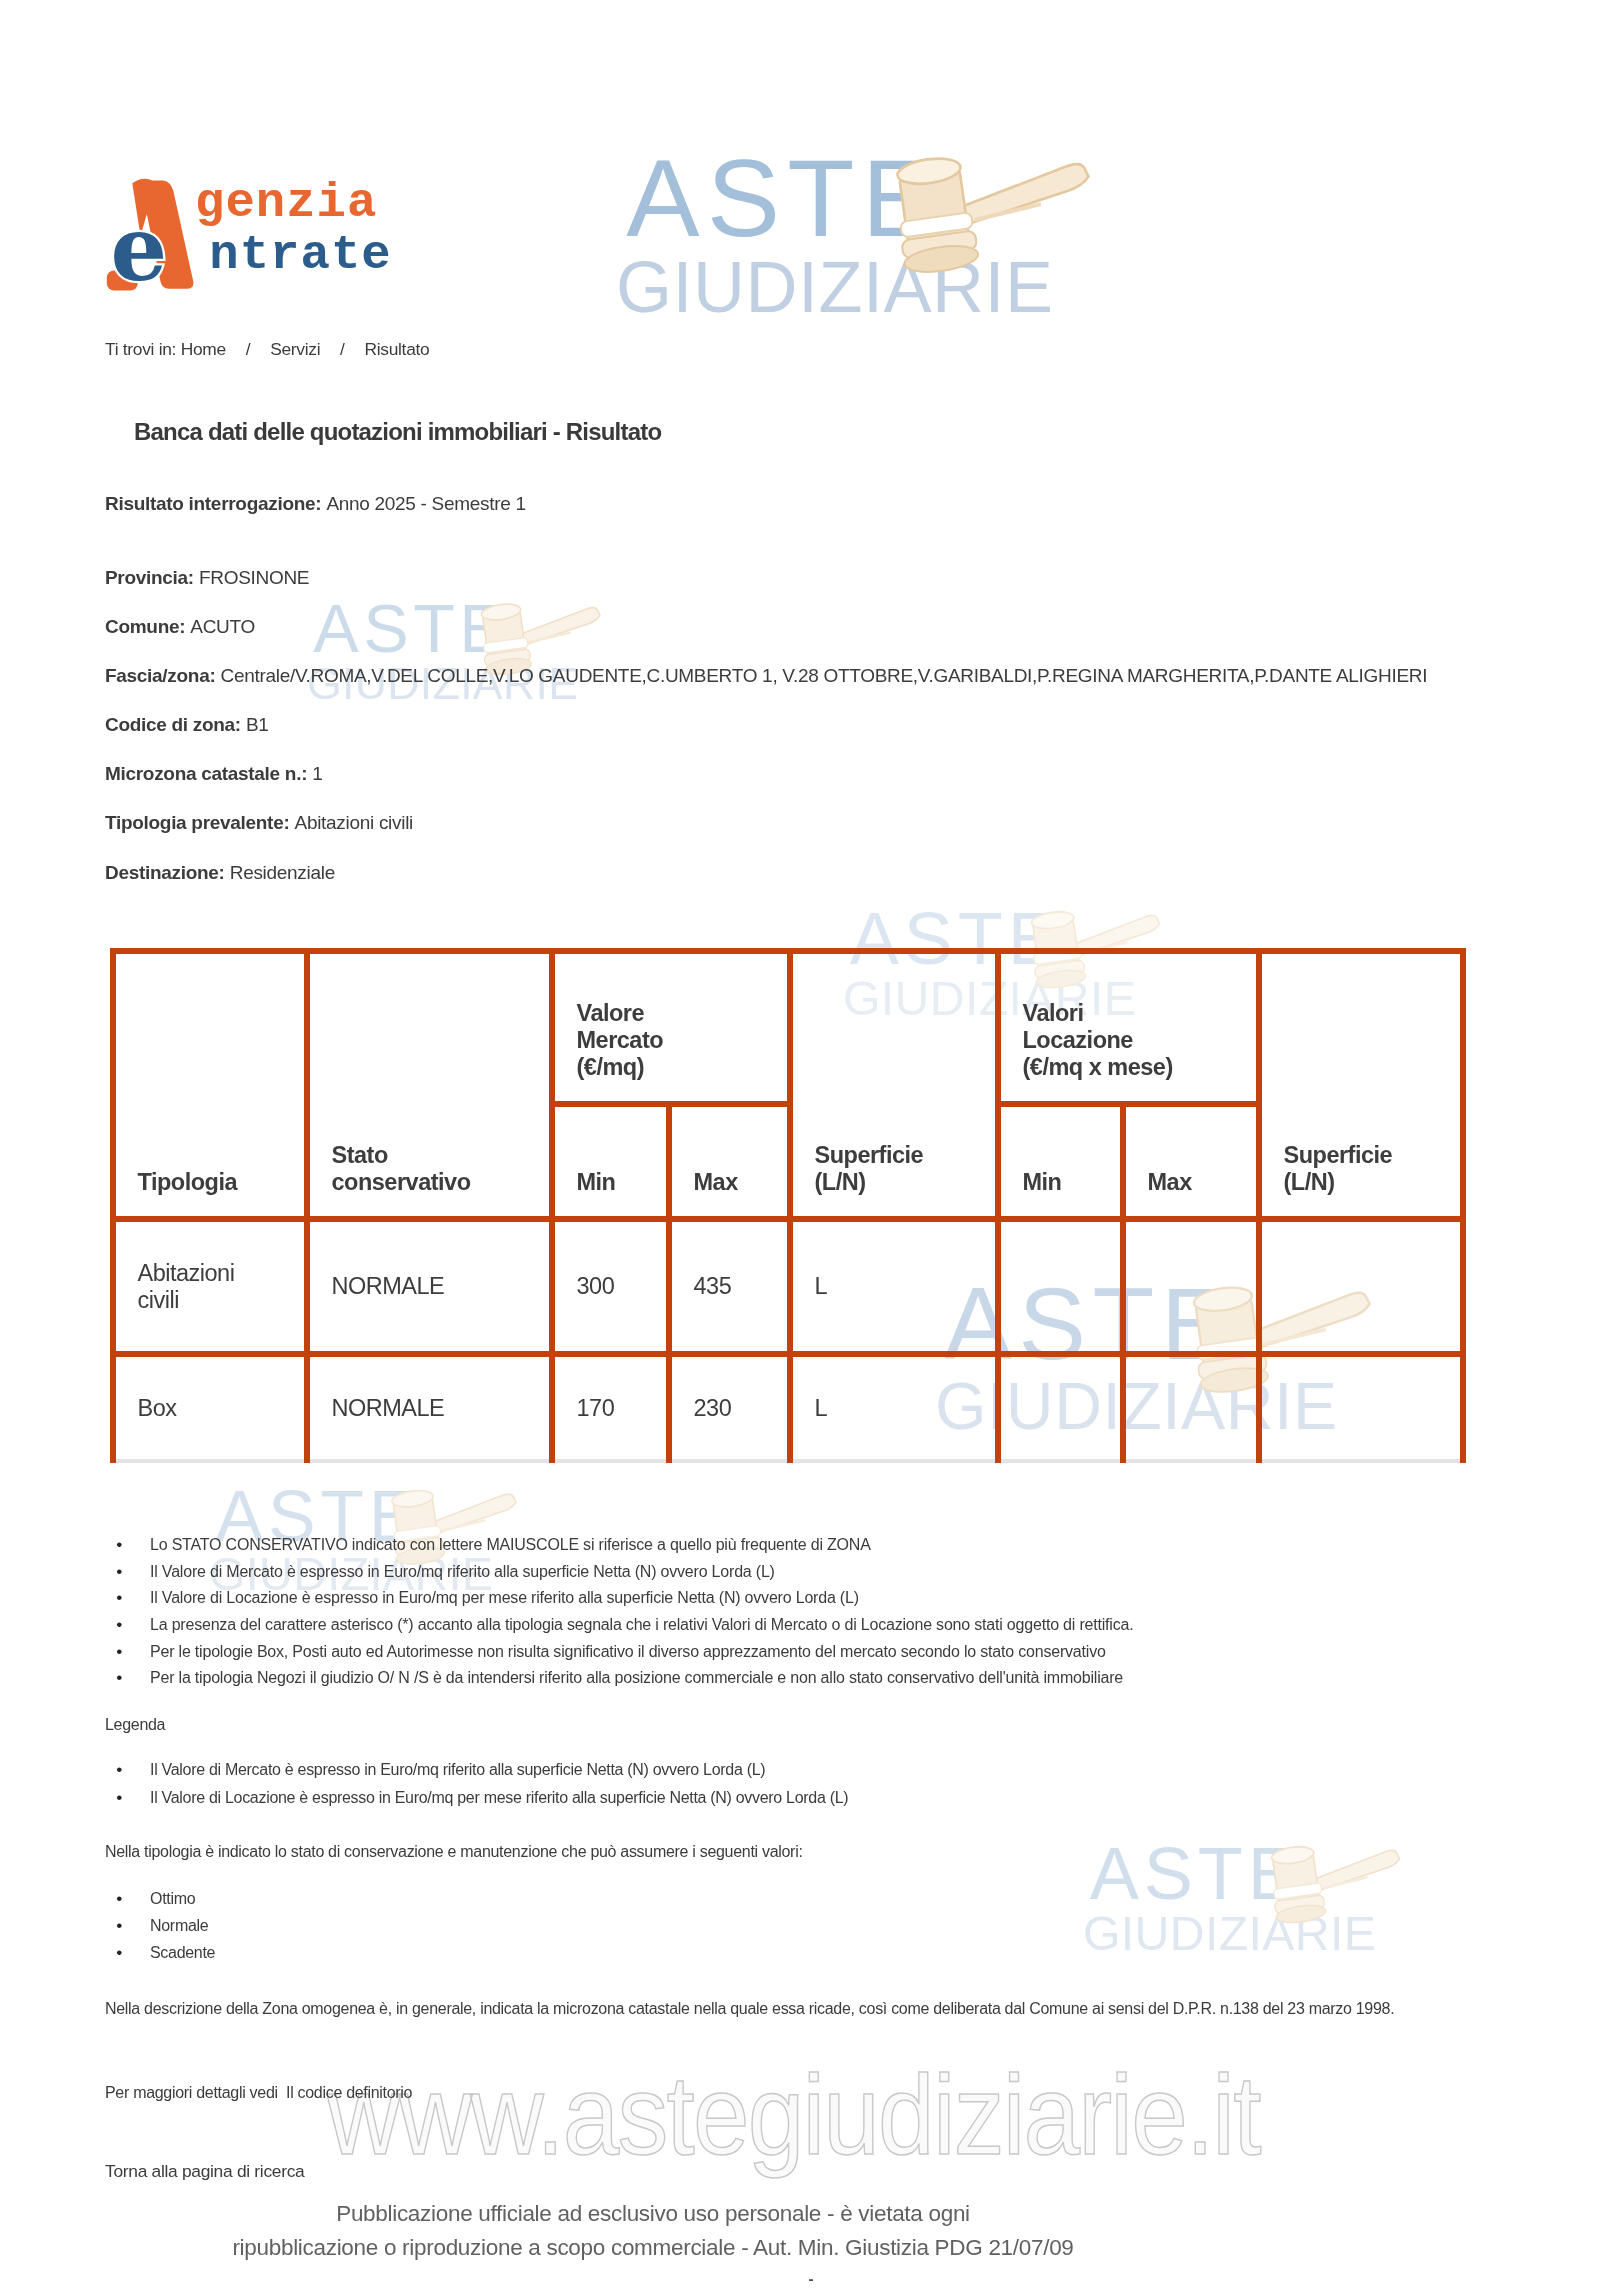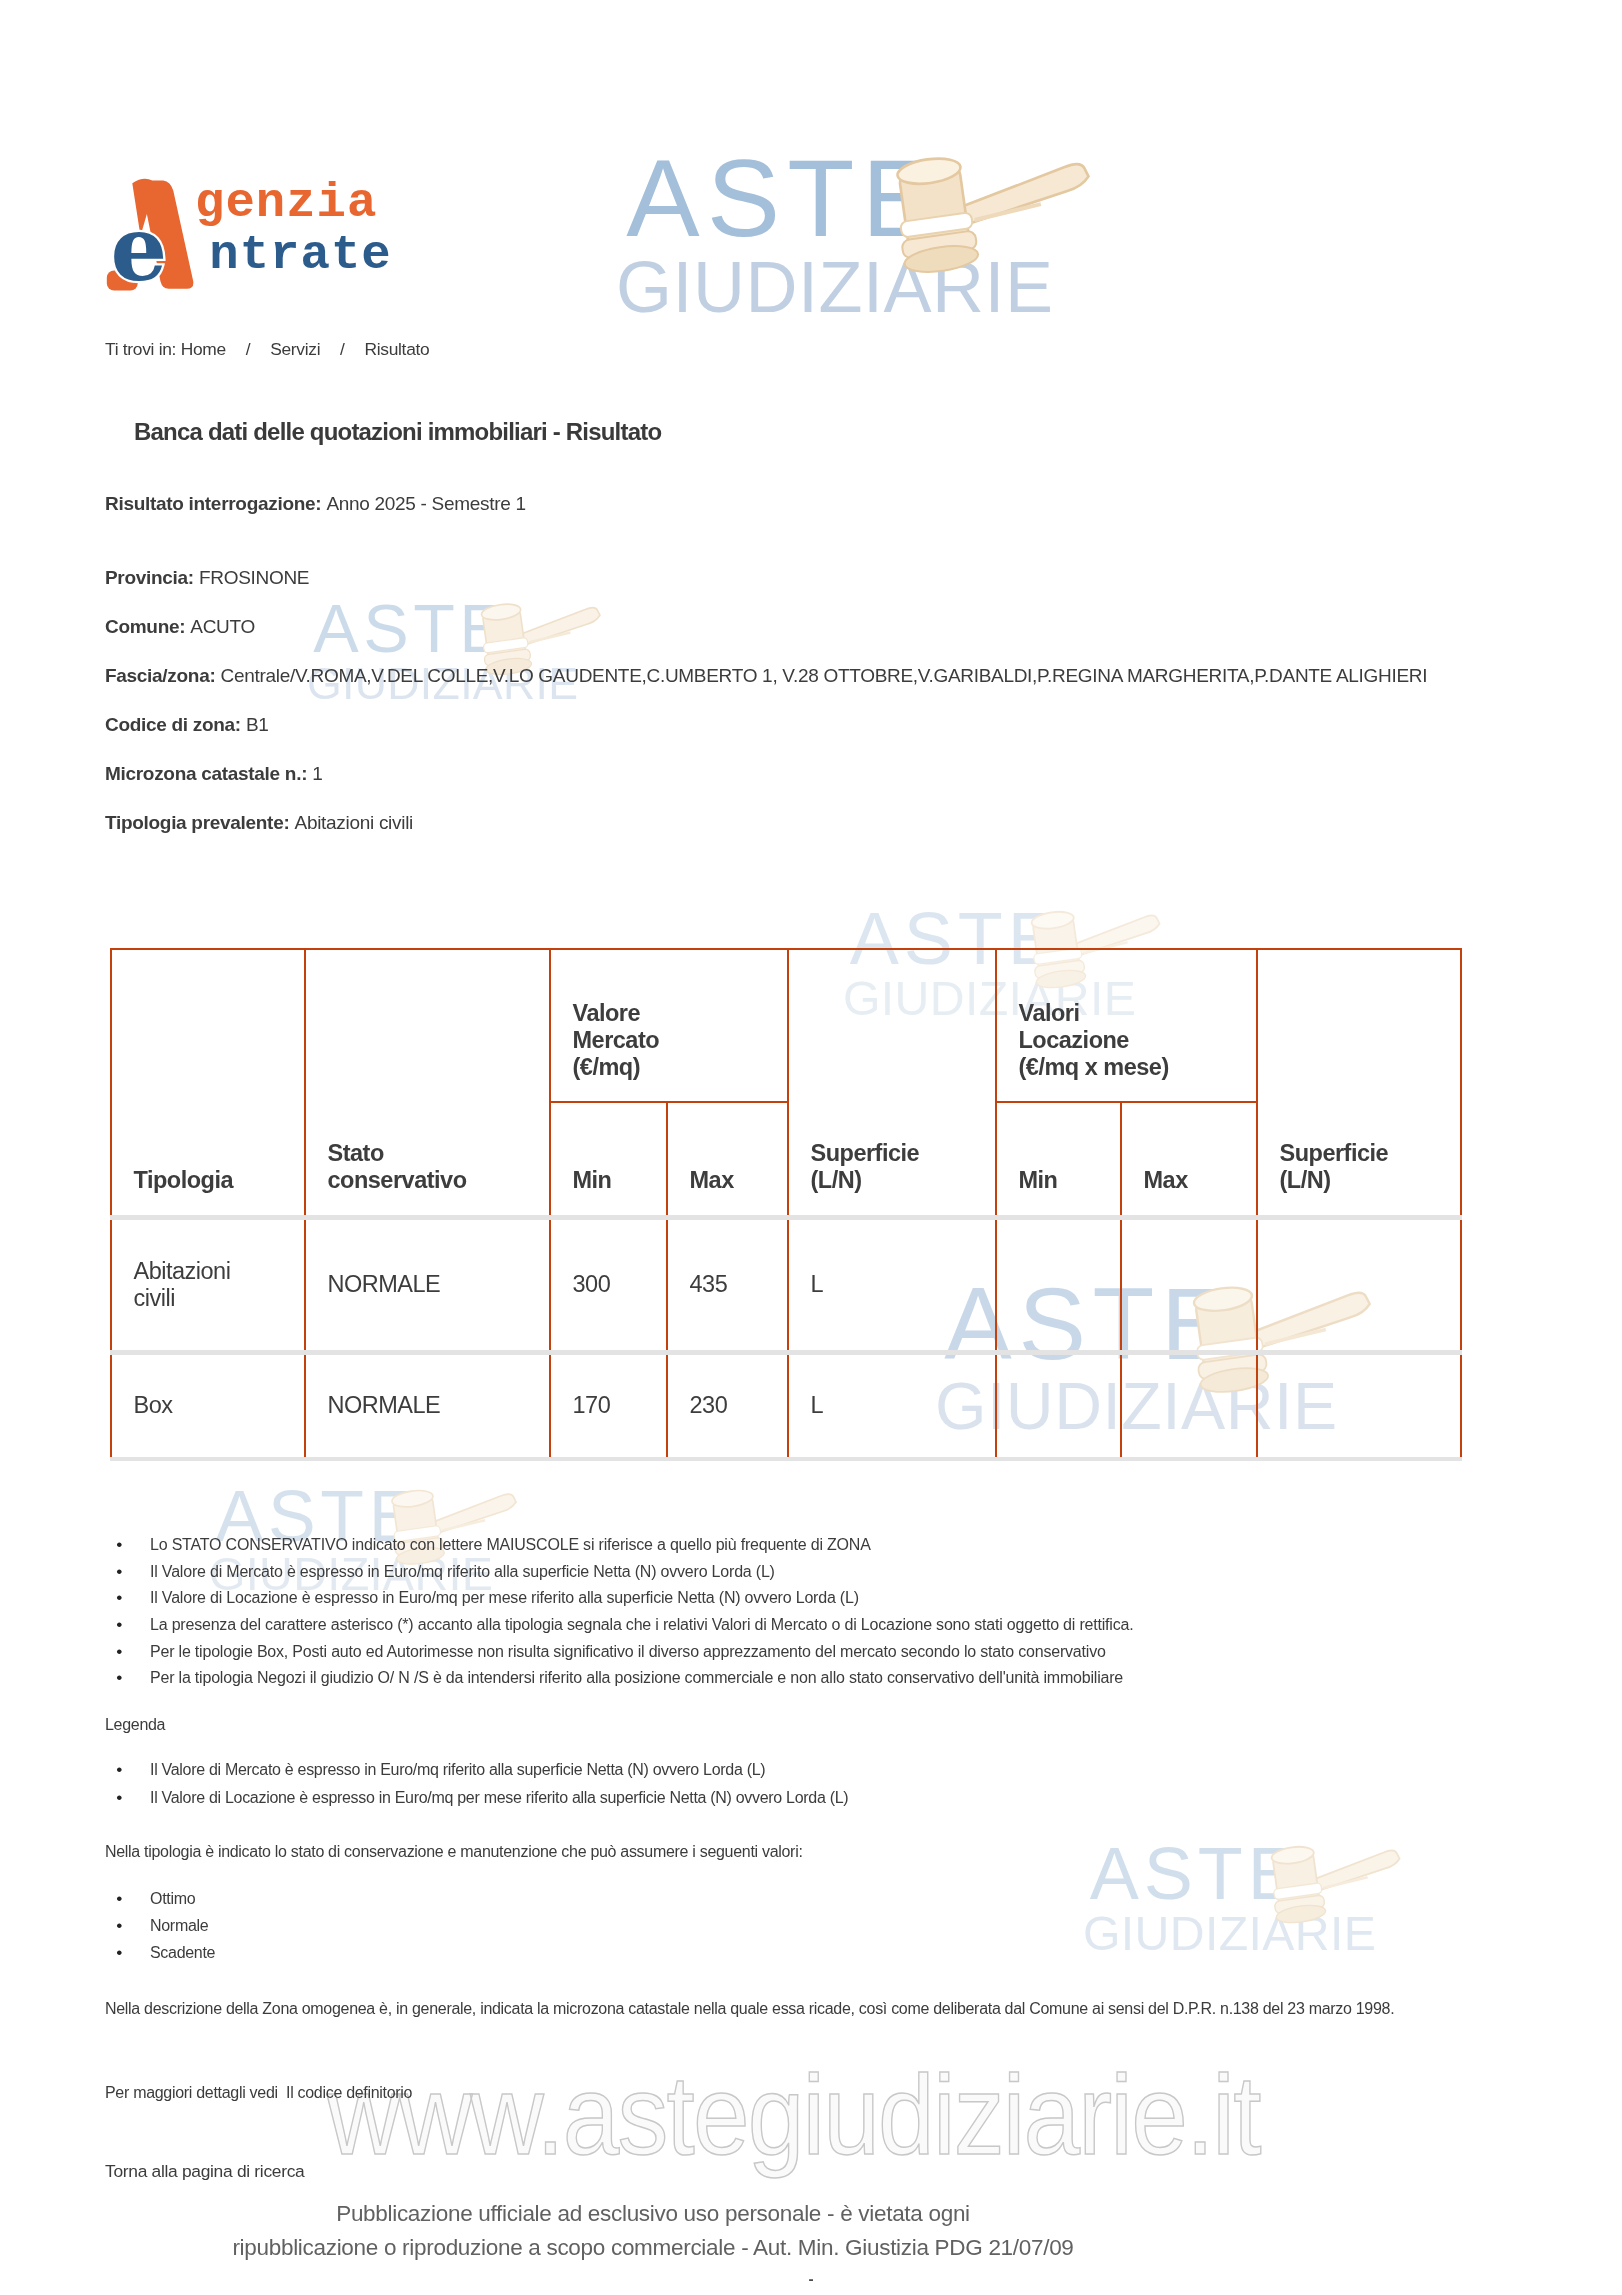--- a/index.html
+++ b/index.html
@@ -39,21 +39,21 @@
   .result-line b { margin-right:5.1px; }
 
   
   .fields { left:105px; top:566px; font-size:19px; }
   .field { margin-bottom:25.6px; line-height:23.5px; }
   .field b { margin-right:5.1px; }
 
   
   .qtable { left:110px; top:948px; width:1350px; border-collapse:collapse; z-index:2;
             font-size:23.5px; color:#3d3d3d; table-layout:fixed; background:transparent; }
-  .qtable th, .qtable td { border:2px solid #c2410c; text-align:left;
+  .qtable th, .qtable td { border:6px solid #c2410c; text-align:left;
             padding:10.2px 10.2px 20.4px 21.5px; background:transparent; letter-spacing:-0.5px; }
   .qtable th { vertical-align:bottom; font-weight:bold; }
   .qtable td { vertical-align:middle; padding-bottom:10.2px; }
   .hr1 { height:153px; }
   .hr2 { height:115px; }
   .qtable tbody td { border-top:5.1px solid #e3e3e3; }
   .qtable tbody tr:first-child  { height:135px; }
   .qtable tbody tr:last-child   { height:107px; }
   .qtable tbody tr:last-child td { border-bottom:4.1px solid #e3e3e3; }
 
@@ -196,20 +196,23 @@
       <b>Fascia/zona:</b><span>Centrale/V.ROMA,V.DEL COLLE,V.LO GAUDENTE,C.UMBERTO 1, V.28 OTTOBRE,V.GARIBALDI,P.REGINA MARGHERITA,P.DANTE ALIGHIERI</span>
     </div>
     <div class="field nowrap">
       <b>Codice di zona:</b><span>B1</span>
     </div>
     <div class="field nowrap">
       <b>Microzona catastale n.:</b><span>1</span>
     </div>
     <div class="field nowrap">
       <b>Tipologia prevalente:</b><span>Abitazioni civili</span>
+    </div>
+    <div class="field nowrap">
+      <b>Destinazione:</b><span>Residenziale</span>
     </div>
   </div>
 
   <table class="abs qtable">
     <colgroup>
       <col style="width:194px">
         <col style="width:245px">
         <col style="width:117px">
         <col style="width:121px">
       <col style="width:208px">

